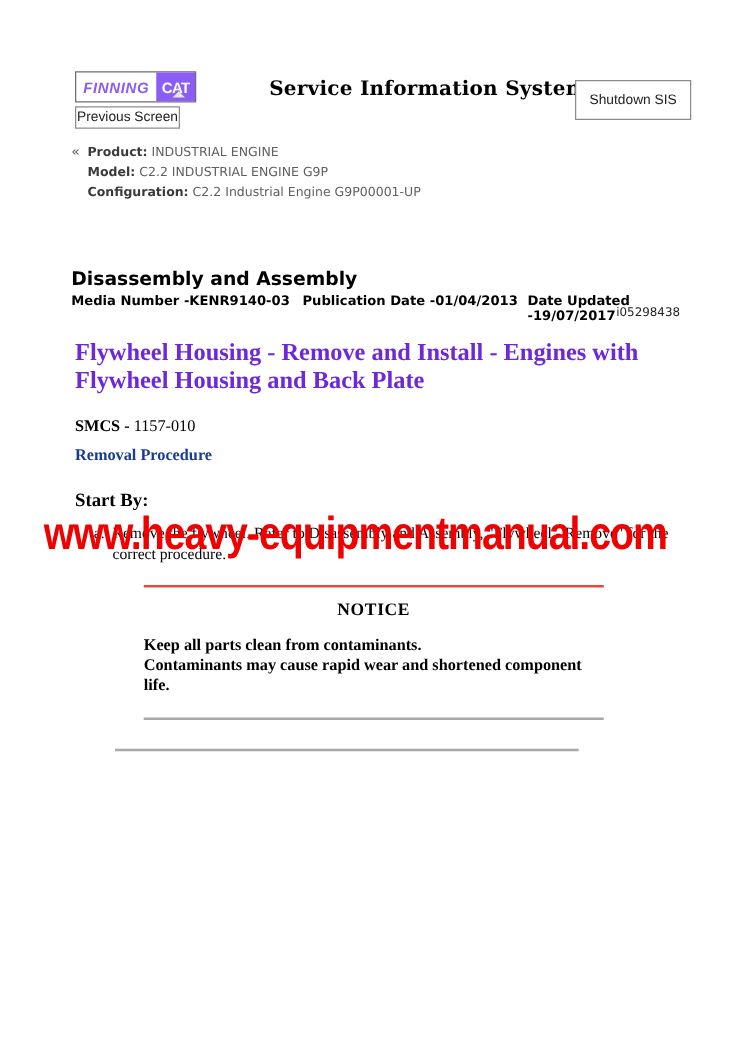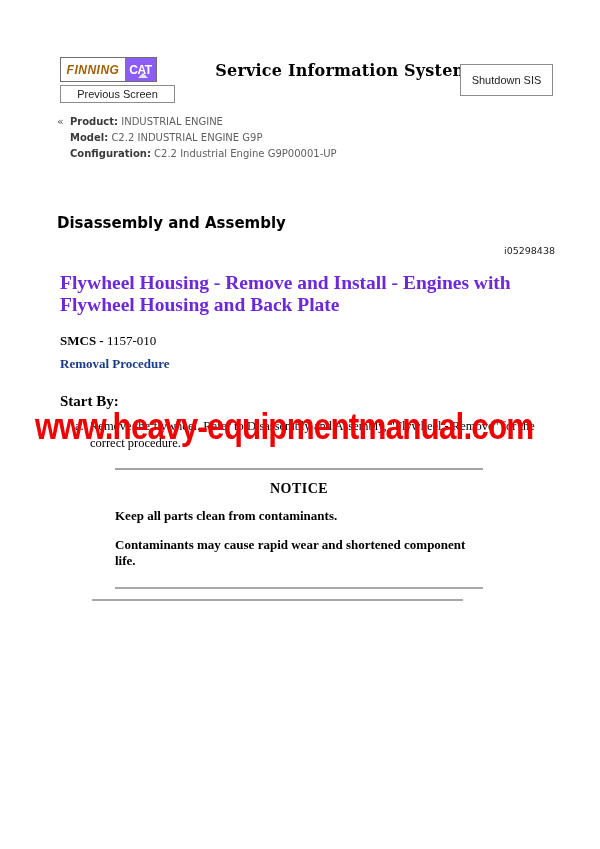--- a/index.html
+++ b/index.html
@@ -10,21 +10,21 @@
 
   
   .logo-box {
     position:absolute; left:60px; top:57px; width:97px; height:25px;
     border:1px solid #6e6e6e; box-sizing:border-box; background:#fff;
     display:flex; align-items:stretch;
   }
   .finning-text {
     flex:1; display:flex; align-items:center; justify-content:center;
     font-family:"Liberation Sans", sans-serif; font-weight:bold; font-style:italic;
-    font-size:12px; letter-spacing:0.5px; color:#a16207;
+    font-size:12px; letter-spacing:0.5px; color:#8b5cf6;
   }
   .cat-block {
     width:31px; background:#8b5cf6; color:#fff; position:relative;
     display:flex; align-items:center; justify-content:center;
     font-family:"Liberation Sans", sans-serif; font-weight:bold; font-size:12px;
     letter-spacing:-0.5px;
   }
   .cat-block::after {
     content:""; position:absolute; left:13px; bottom:3px;
     border-left:5px solid transparent; border-right:5px solid transparent;
@@ -35,21 +35,21 @@
     font-family:"DejaVu Serif", serif; font-weight:bold; font-size:16px;
     letter-spacing:0.2px; color:#000;
   }
   .btn {
     position:absolute; box-sizing:border-box; background:#fff;
     border:1px solid #8c8c8c; font-family:"Liberation Sans", sans-serif;
     font-size:11px; color:#222; display:flex; align-items:center; justify-content:center;
     cursor:pointer; padding:0;
   }
   .shutdown-btn { left:460px; top:64px; width:93px; height:32px; }
-  .prev-btn     { left:60px;  top:85px; width:115px; height:18px; }
+  .prev-btn     { left:60px;  top:85px; width:84px; height:18px; }
 
   
   .product-info {
     position:absolute; left:57px; top:114px;
     font-family:"DejaVu Sans", sans-serif; font-size:10px; line-height:16px;
   }
   .product-info .row { white-space:nowrap; }
   .product-info .indent { padding-left:13px; }
   .back-arrow { color:#555; font-size:11px; margin-right:3px; cursor:pointer; }
   .pi-label { font-weight:bold; color:#3a3a3a; }
@@ -59,21 +59,21 @@
   .doc-header { position:absolute; left:57px; top:171px; width:486px;
     font-family:"DejaVu Sans", sans-serif; }
   .doc-title    { font-size:15px; font-weight:bold; line-height:17px;margin-top:44px; }
   .doc-subtitle { font-size:13px; font-weight:bold; line-height:16px; }
   .media-row { display:flex; margin-top:3px; font-size:10.5px; font-weight:bold; }
   .media-row .m1 { width:185px; }
   .media-row .m2 { width:180px; }
   .media-row .m3 { flex:1; }
 
   .doc-id {
-    position:absolute; right:45px; top:245px;
+    position:absolute; right:56px; top:245px;
     font-family:"DejaVu Sans", sans-serif; font-size:9.5px; color:#222;
   }
 
   
   .article-title {
     position:absolute; left:60px; top:272px; width:485px;
     font-size:19.5px; font-weight:bold; line-height:21.5px; color:#1a3c8c;
   }
   .smcs { position:absolute; left:60px; top:333px; font-size:13px; }
   .smcs .lbl { font-weight:bold; }
@@ -85,27 +85,27 @@
   .step {
     position:absolute; left:75px; top:418px; width:465px;
     display:flex; font-size:12.5px; line-height:16.5px;
   }
   .step .marker { width:15px; flex:none; }
   .step .text { width:450px; }
 
   
   .notice-box {
     position:absolute; left:115px; top:468px; width:368px; box-sizing:border-box;
-    border-top:2px solid #a3a3a3; border-bottom:2px solid #a8a8a8;
+    border-top:2px solid #ef4444; border-bottom:2px solid #a8a8a8;
     padding:11px 0 18px 0;
   }
   .notice-title { text-align:center; font-size:14px; font-weight:bold; letter-spacing:0.5px; }
   .notice-box p { margin:0; font-size:13px; font-weight:bold; line-height:16px; }
   .notice-box p.first  { margin-top:11px; }
-  .notice-box p.second { margin-top:13px; }
+  .notice-box p.second { }
 
   .bottom-rule {
     position:absolute; left:92px; top:599px; width:371px; height:2px;
     background:#a8a8a8;
   }
 
   
   .watermark {
     position:absolute; left:35px; top:406px; z-index:10;
     font-family:"Liberation Sans", sans-serif; font-weight:bold; font-size:37px;
@@ -140,20 +140,25 @@
       <span class="pi-value">C2.2 INDUSTRIAL ENGINE G9P</span>
     </div>
     <div class="row indent">
       <span class="pi-label">Configuration:</span>
       <span class="pi-value">C2.2 Industrial Engine G9P00001-UP</span>
     </div>
   </div>
 
   <div class="doc-header">
     <div class="doc-title">Disassembly and Assembly</div>
+    <div class="media-row">
+      <span class="m1">Media Number -KENR9140-03</span>
+      <span class="m2">Publication Date -01/04/2013</span>
+      <span class="m3">Date Updated -19/07/2017</span>
+    </div>
   </div>
 
   <div class="doc-id">i05298438</div>
 
   <h1 class="article-title" style="margin: 0px; color: #6d28d9;">Flywheel Housing - Remove and Install - Engines with Flywheel Housing and Back Plate</h1>
 
   <div class="smcs">
     <span class="lbl">SMCS -</span><span> 1157-010</span>
   </div>
 

